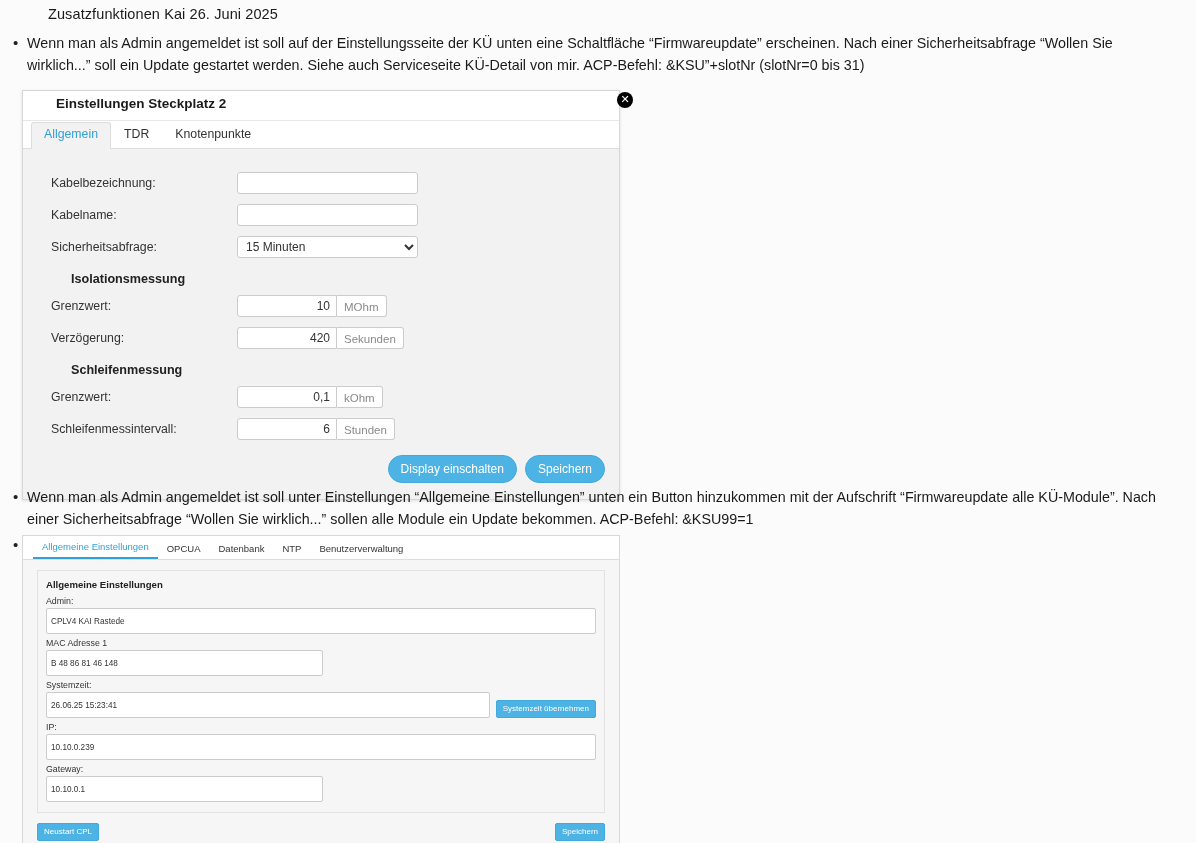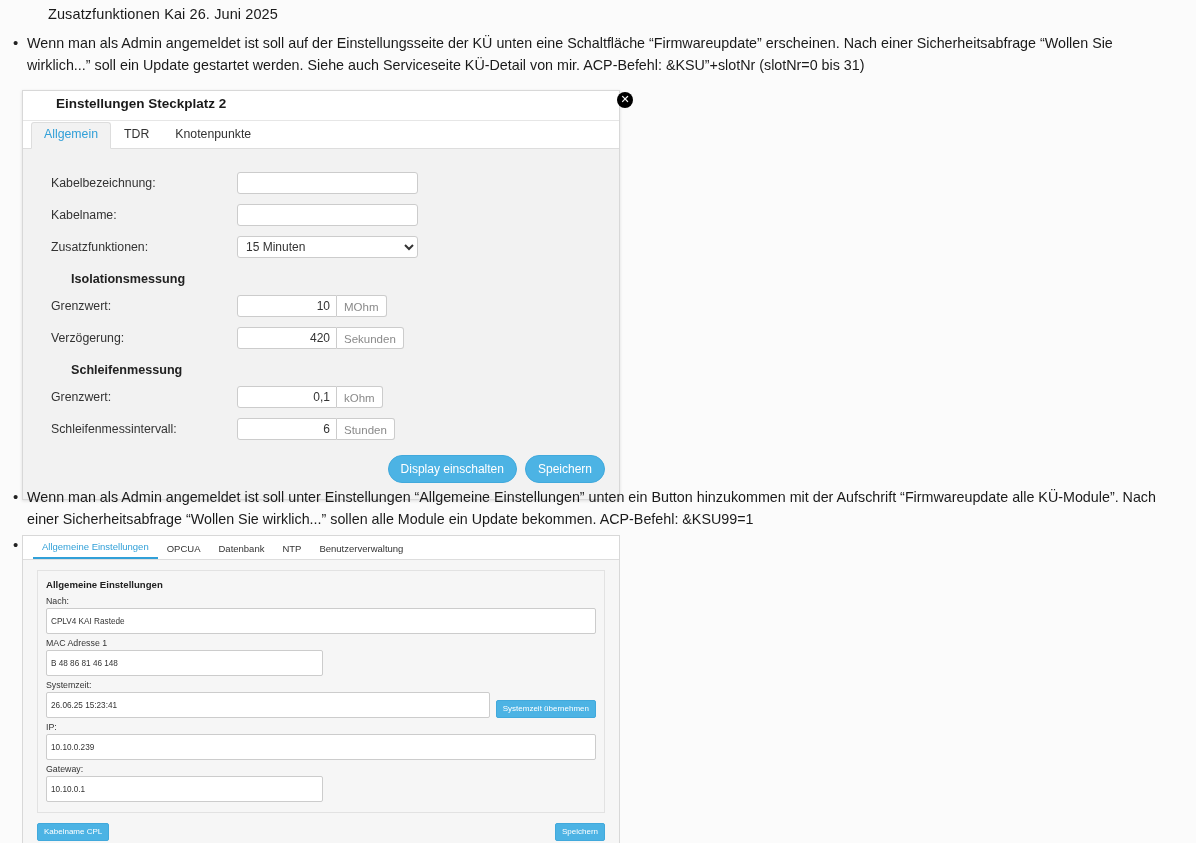--- a/index.html
+++ b/index.html
@@ -327,21 +327,21 @@
         <div class="form-label">Kabelbezeichnung:</div>
         <input class="txtfield" type="text" value="" style="">
       </div>
 
       <div class="form-row">
         <div class="form-label">Kabelname:</div>
         <input class="txtfield" type="text" value="" style="">
       </div>
 
       <div class="form-row">
-        <div class="form-label">Zusatzfunktionen:</div>
+        <div class="form-label">Sicherheitsabfrage:</div>
         <select class="selectfield">
           <option>15 Minuten</option>
         </select>
       </div>
 
       <div class="section-head">Isolationsmessung</div>
 
       <div class="form-row">
         <div class="form-label">Grenzwert:</div>
         <div class="input-group">
@@ -399,21 +399,21 @@
       <div class="tab2">OPCUA</div>
       <div class="tab2">Datenbank</div>
       <div class="tab2">NTP</div>
       <div class="tab2">Benutzerverwaltung</div>
     </div>
 
     <div class="panel2-body">
       <div class="inner-card">
         <div class="inner-title">Allgemeine Einstellungen</div>
 
-        <div class="f2-label">Nach:</div>
+        <div class="f2-label">Admin:</div>
         <input class="f2-input" type="text" value="CPLV4 KAI Rastede" style="">
 
         <div class="f2-label">MAC Adresse 1</div>
         <div class="f2-col narrow">
           <input class="f2-input" type="text" value="B 48 86 81 46 148" style="">
         </div>
 
         <div class="f2-label">Systemzeit:</div>
         <div class="inline-row">
           <input class="f2-input" type="text" style="width: 466px;" value="26.06.25 15:23:41">
@@ -427,19 +427,19 @@
           </div>
         </div>
 
         <div class="f2-label">Gateway:</div>
         <div class="f2-col narrow">
           <input class="f2-input" type="text" value="10.10.0.1" style="">
         </div>
       </div>
 
       <div class="panel2-actions">
-        <button class="btn-mini">Kabelname CPL</button>
+        <button class="btn-mini">Neustart CPL</button>
         <button class="btn-mini">Speichern</button>
       </div>
     </div>
   </div>
 
 </div>
 
 </body></html>

